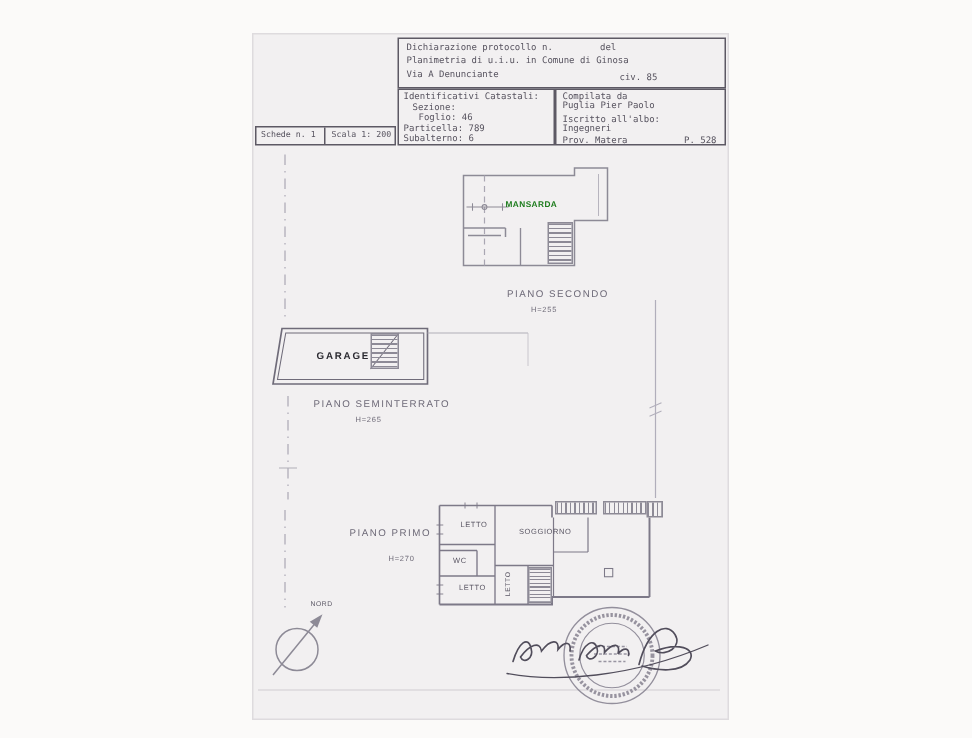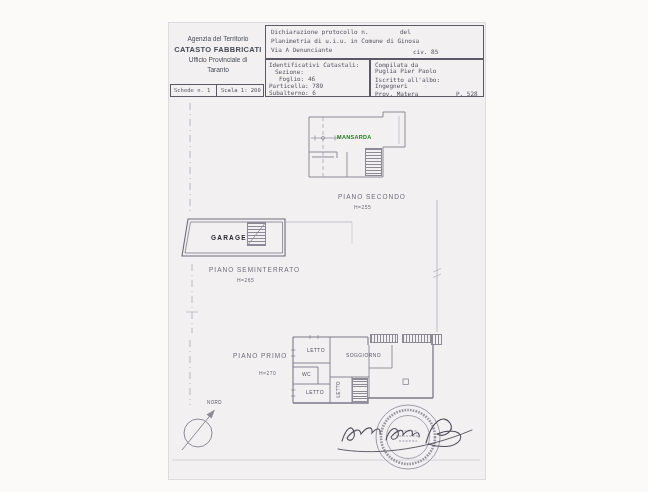--- a/index.html
+++ b/index.html
@@ -25,26 +25,20 @@
   .garage-t{color:#2b2a31;font-size:6.5px;font-weight:700;letter-spacing:1.2px;white-space:nowrap;}
   .green-t{color:#1d7c1d;font-size:5.5px;font-weight:700;letter-spacing:.3px;white-space:nowrap;}
 </style>
 </head>
 <body>
 
 <div class="canvas">
 
   <div class="sheet abs"></div>
 
-  <div class="abs agency" style="left:170px;top:34px;width:96px;">
-    <div class="l1">Agenzia del Territorio</div>
-    <div class="l2">CATASTO FABBRICATI</div>
-    <div class="l3">Ufficio Provinciale di</div>
-    <div class="l4">Taranto</div>
-  </div>
 
   <div class="abs box" style="left:170px;top:84px;width:94px;height:13px;">
     <span class="abs mono formline" style="left:3px;top:3px;font-size:5.5px;">Schede n. 1</span>
     <span class="abs" style="left:45px;top:0;width:1px;height:11px;background:#5d5964;"></span>
     <span class="abs mono formline" style="left:50px;top:3px;font-size:5.5px;">Scala 1: 200</span>
   </div>
 
   <div class="abs box" style="left:265px;top:25px;width:219px;height:34px;">
     <span class="abs mono formline" style="left:5px;top:3px;">Dichiarazione protocollo n.</span>
     <span class="abs mono formline" style="left:134px;top:3px;">del</span>

